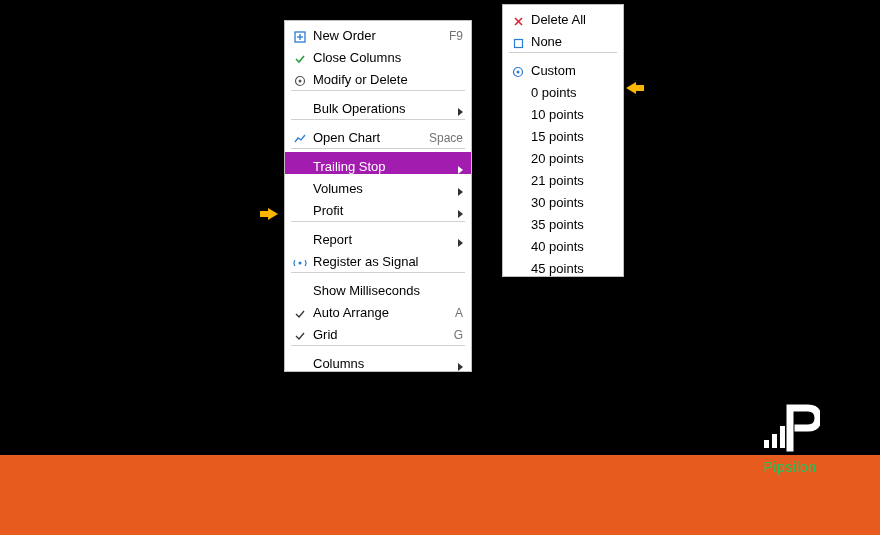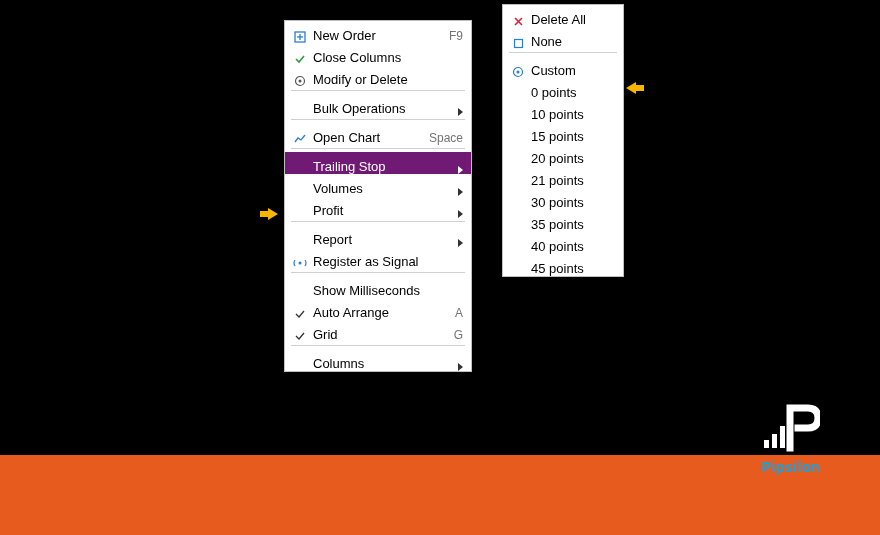--- a/index.html
+++ b/index.html
@@ -28,21 +28,21 @@
   .menu2 { left: 502px; top: 4px; width: 122px; }
   .item {
     display: flex;
     align-items: flex-end;
     height: 22px;
     padding: 0 8px 0 6px;
     cursor: default;
     position: relative;
   }
   .item.highlight {
-    background: #701a75;
+    background: #a21caf;
     color: #fff;
   }
   .icon {
     width: 18px;
     display: flex;
     align-items: center;
     justify-content: center;
     flex-shrink: 0;
   }
   .icon svg { display: block; }
@@ -106,23 +106,22 @@
     right: -18px;
     top: -3px;
     width: 9px;
     height: 6px;
     background: #f9b600;
   }
   .logo {
     position: absolute;
     right: 60px;
     bottom: 60px;
-    text-align: right;
-    color: #0ea5e9;
-    font-weight: bold;
+    text-align: center;
+    color: #22c55e;
   }
   .logo-text {
     font-size: 14px;
     letter-spacing: 0.5px;
     margin-top: 2px;
   }
 </style>
 </head>
 <body>
 

